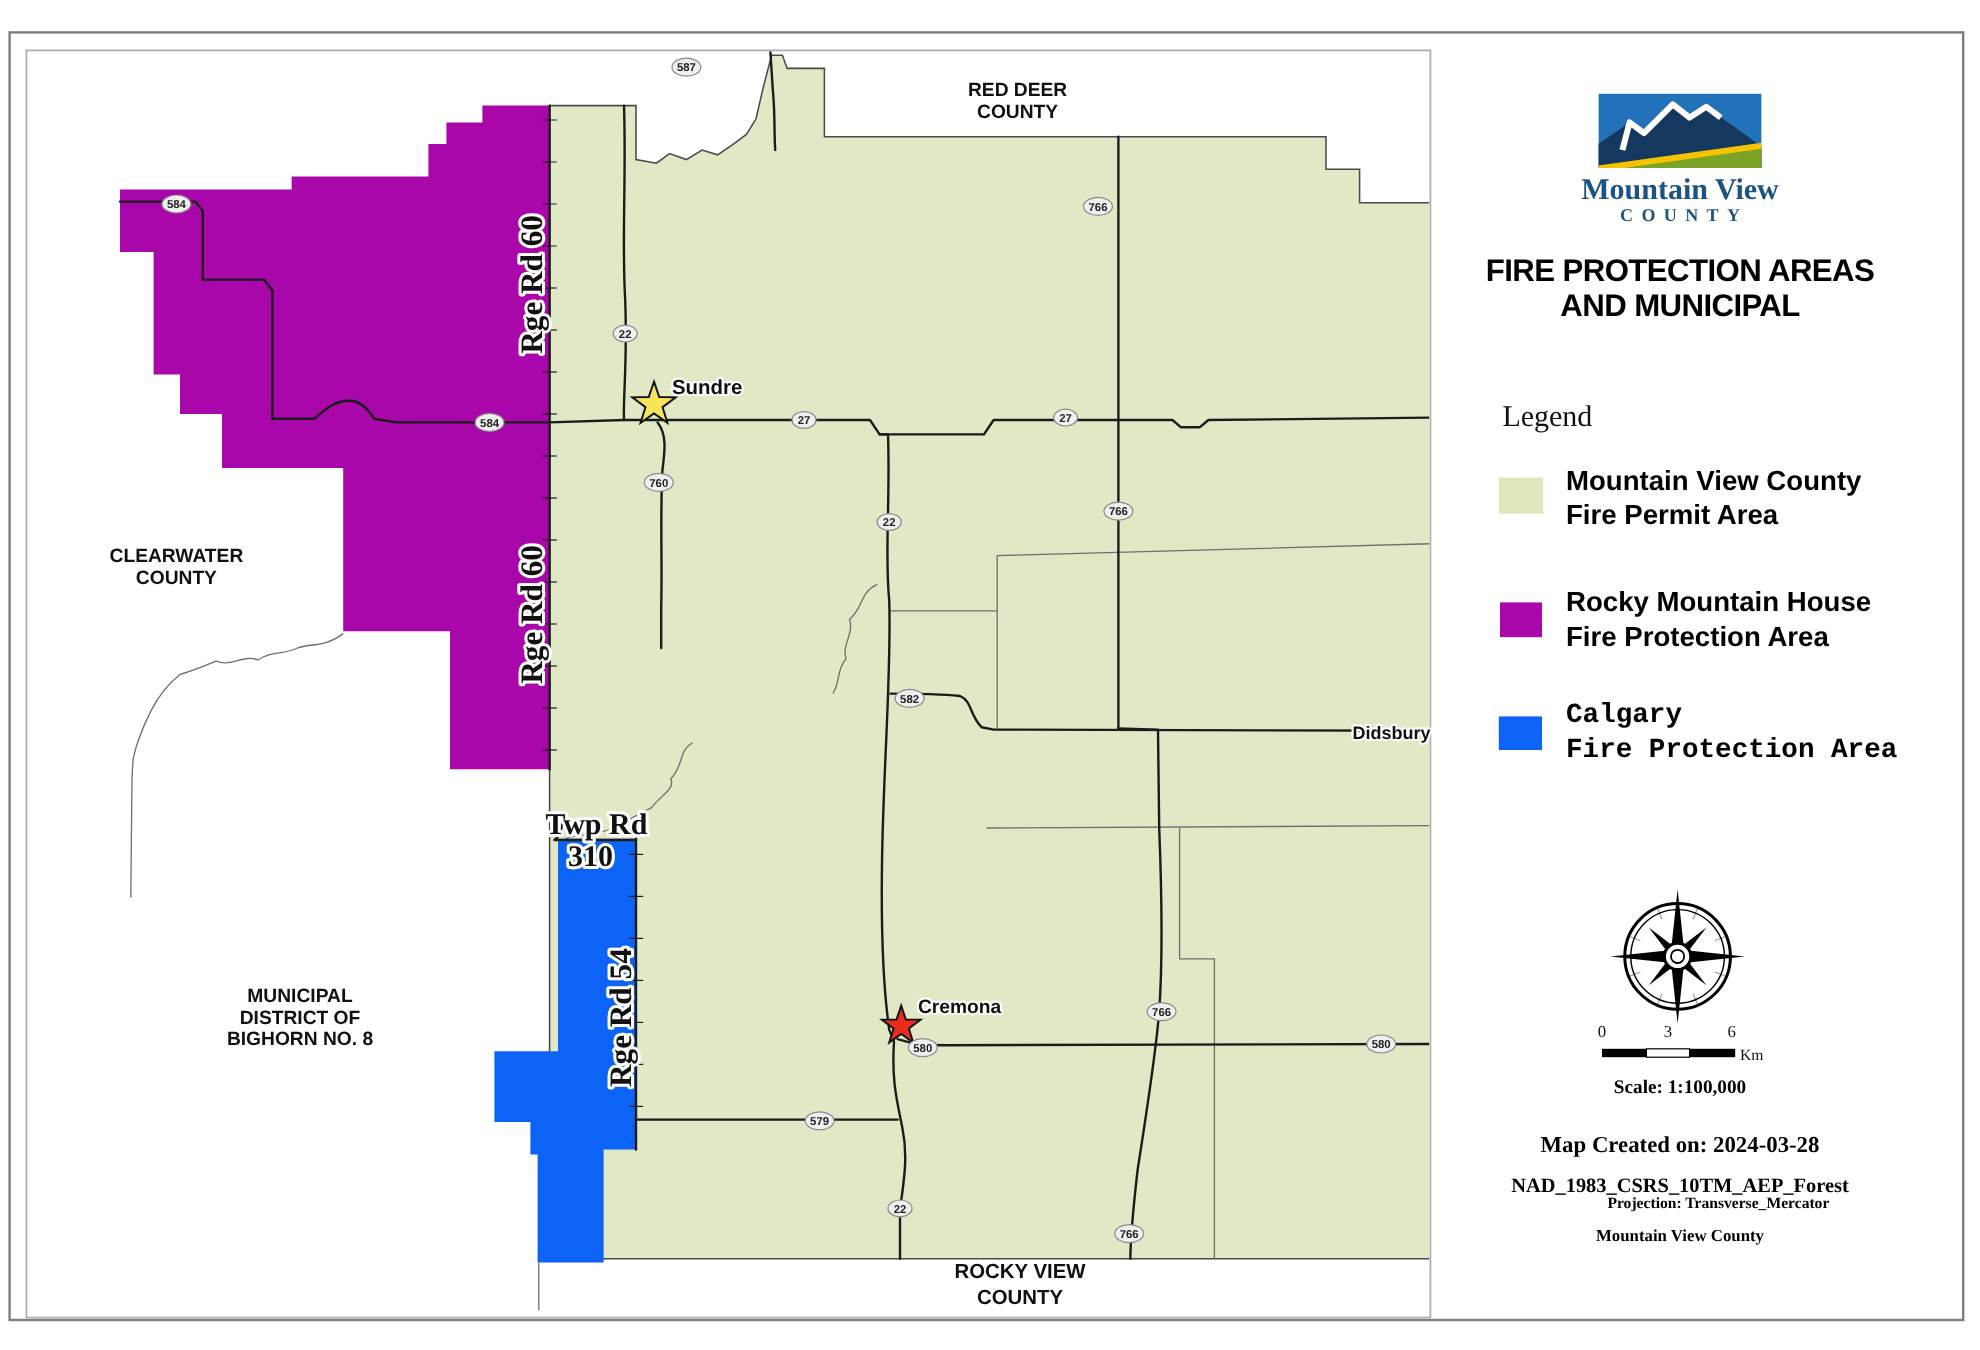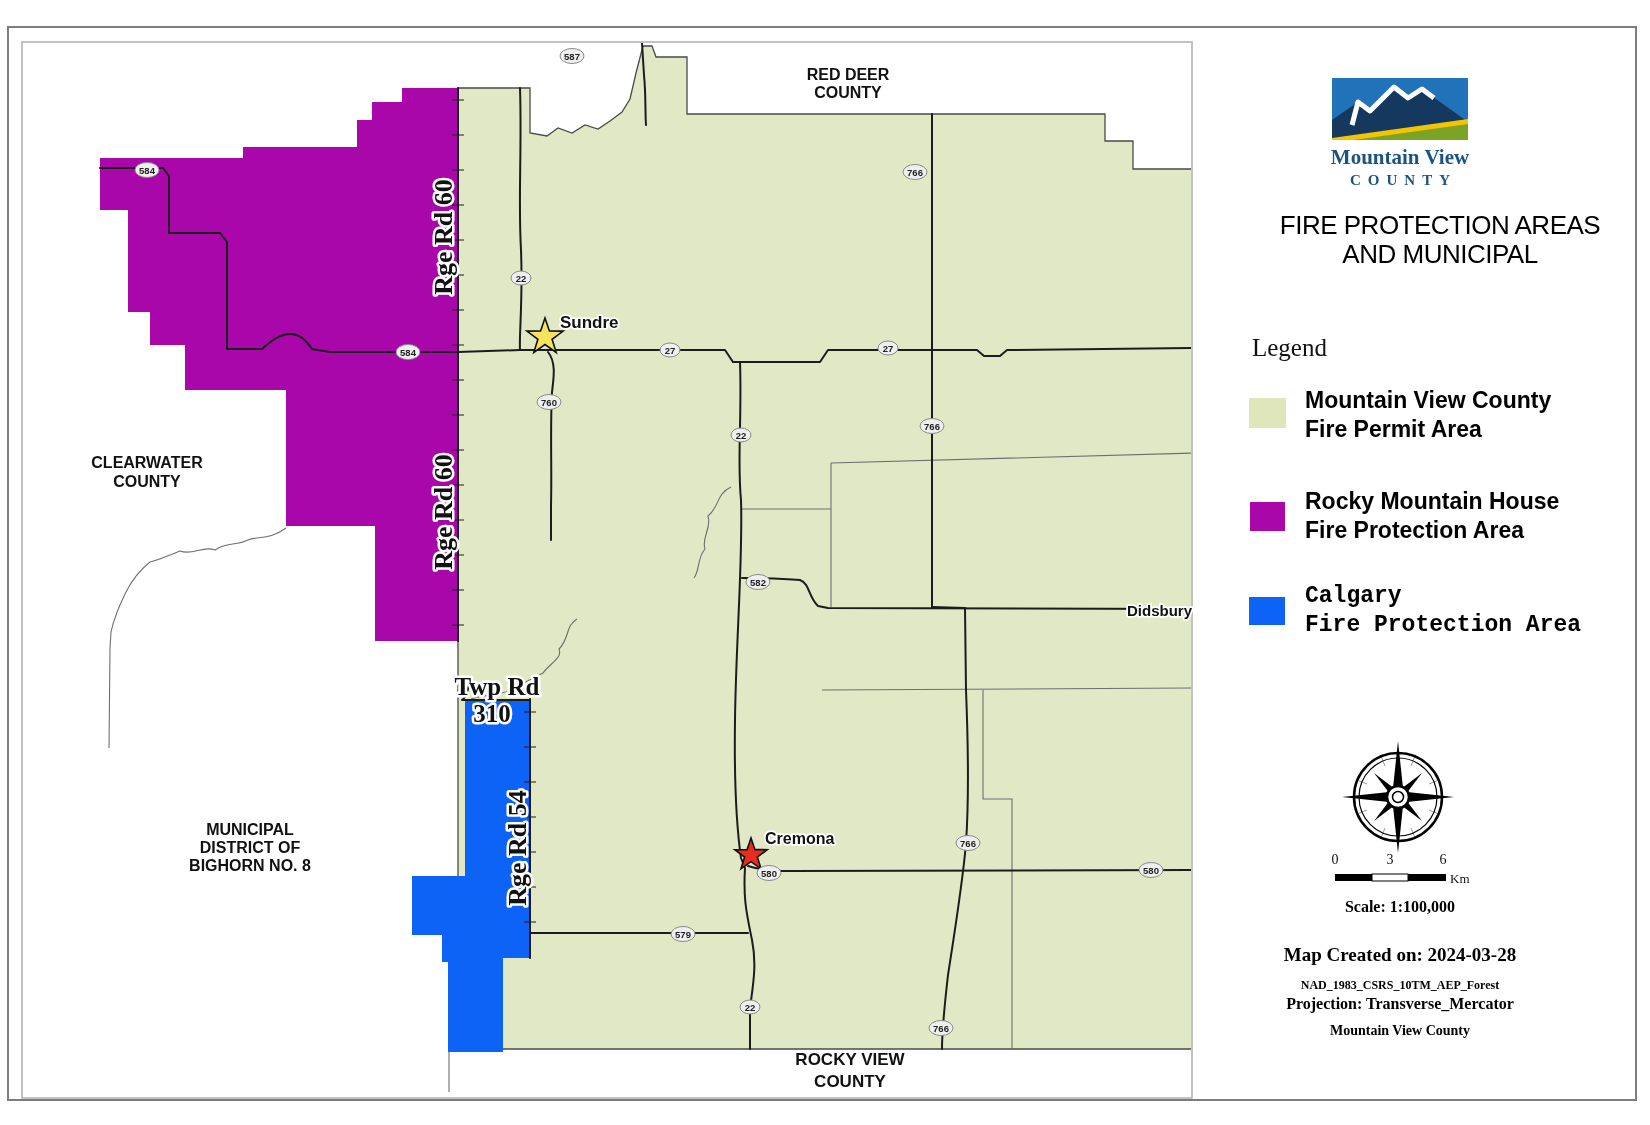--- a/index.html
+++ b/index.html
@@ -8,23 +8,23 @@
   svg text{user-select:none;}
   .halo{paint-order:stroke;stroke:#ffffff;stroke-width:5px;stroke-linejoin:round;}
   .halo2{paint-order:stroke;stroke:#ffffff;stroke-width:3.5px;stroke-linejoin:round;}
   .county-lbl{font-family:"Liberation Sans",sans-serif;font-weight:bold;fill:#111;}
   .place-lbl{font-family:"Liberation Sans",sans-serif;font-weight:bold;fill:#111;}
   .road-lbl{font-family:"Liberation Serif",serif;font-weight:bold;fill:#111;}
   .shield-txt{font-family:"Liberation Sans",sans-serif;font-weight:bold;font-size:9.5px;fill:#222;}
   .abs{position:absolute;}
   .sb-center{left:1193px;width:414px;text-align:center;}
   .navy{color:#1b5382;}
-  .logo-title{font-family:"Liberation Serif",serif;font-weight:bold;font-size:21px;letter-spacing:0px;}
+  .logo-title{font-family:"Liberation Serif",serif;font-weight:bold;font-size:25px;letter-spacing:0px;}
   .logo-sub{font-family:"Liberation Serif",serif;font-weight:bold;font-size:15px;letter-spacing:7px;text-indent:7px;}
-  .map-title{font-weight:normal;font-size:26px;color:#000;line-height:29px;letter-spacing:-0.5px;margin-left:40px;}
+  .map-title{font-weight:bold;font-size:26px;color:#000;line-height:29px;letter-spacing:-0.5px;}
   .legend-head{font-family:"Liberation Serif",serif;font-size:25px;color:#111;}
   .legend-item-label{font-weight:bold;font-size:23px;line-height:29px;color:#000;}
   .legend-swatch{position:absolute;width:37px;height:30px;}
   .serif-b{font-family:"Liberation Serif",serif;font-weight:bold;color:#000;}
 </style>
 </head>
 <body>
 
 <div id="page">
 
@@ -278,17 +278,17 @@
   </div>
 
   <div class="legend-swatch" style="left: 1249px; top: 597px; height: 28px; width: 36px; background: rgb(14, 99, 247);"></div>
   <div class="abs legend-item-label" style="left:1305px;top:582px;font-family:Liberation Mono, monospace;">
     <div>Calgary</div>
     <div>Fire Protection Area</div>
   </div>
 
   <div class="abs sb-center serif-b" style="top:898px;font-size:16px;">Scale: 1:100,000</div>
   <div class="abs sb-center serif-b" style="top:944px;font-size:19px;">Map Created on: 2024-03-28</div>
-  <div class="abs sb-center serif-b" style="top:978px;font-size:12px;text-align:center;">NAD_1983_CSRS_10TM_AEP_Forest</div>
-  <div class="abs sb-center serif-b" style="top:995px;font-size:16px;">Projection: Transverse_Mercator</div>
+  <div class="abs sb-center serif-b" style="top:978px;font-size:17px;text-align:center;">NAD_1983_CSRS_10TM_AEP_Forest</div>
+  <div class="abs sb-center serif-b" style="top:995px;font-size:13px;padding-left:32px;">Projection: Transverse_Mercator</div>
   <div class="abs sb-center serif-b" style="top:1023px;font-size:14px;">Mountain View County</div>
 
 </div>
 
 </body></html>

